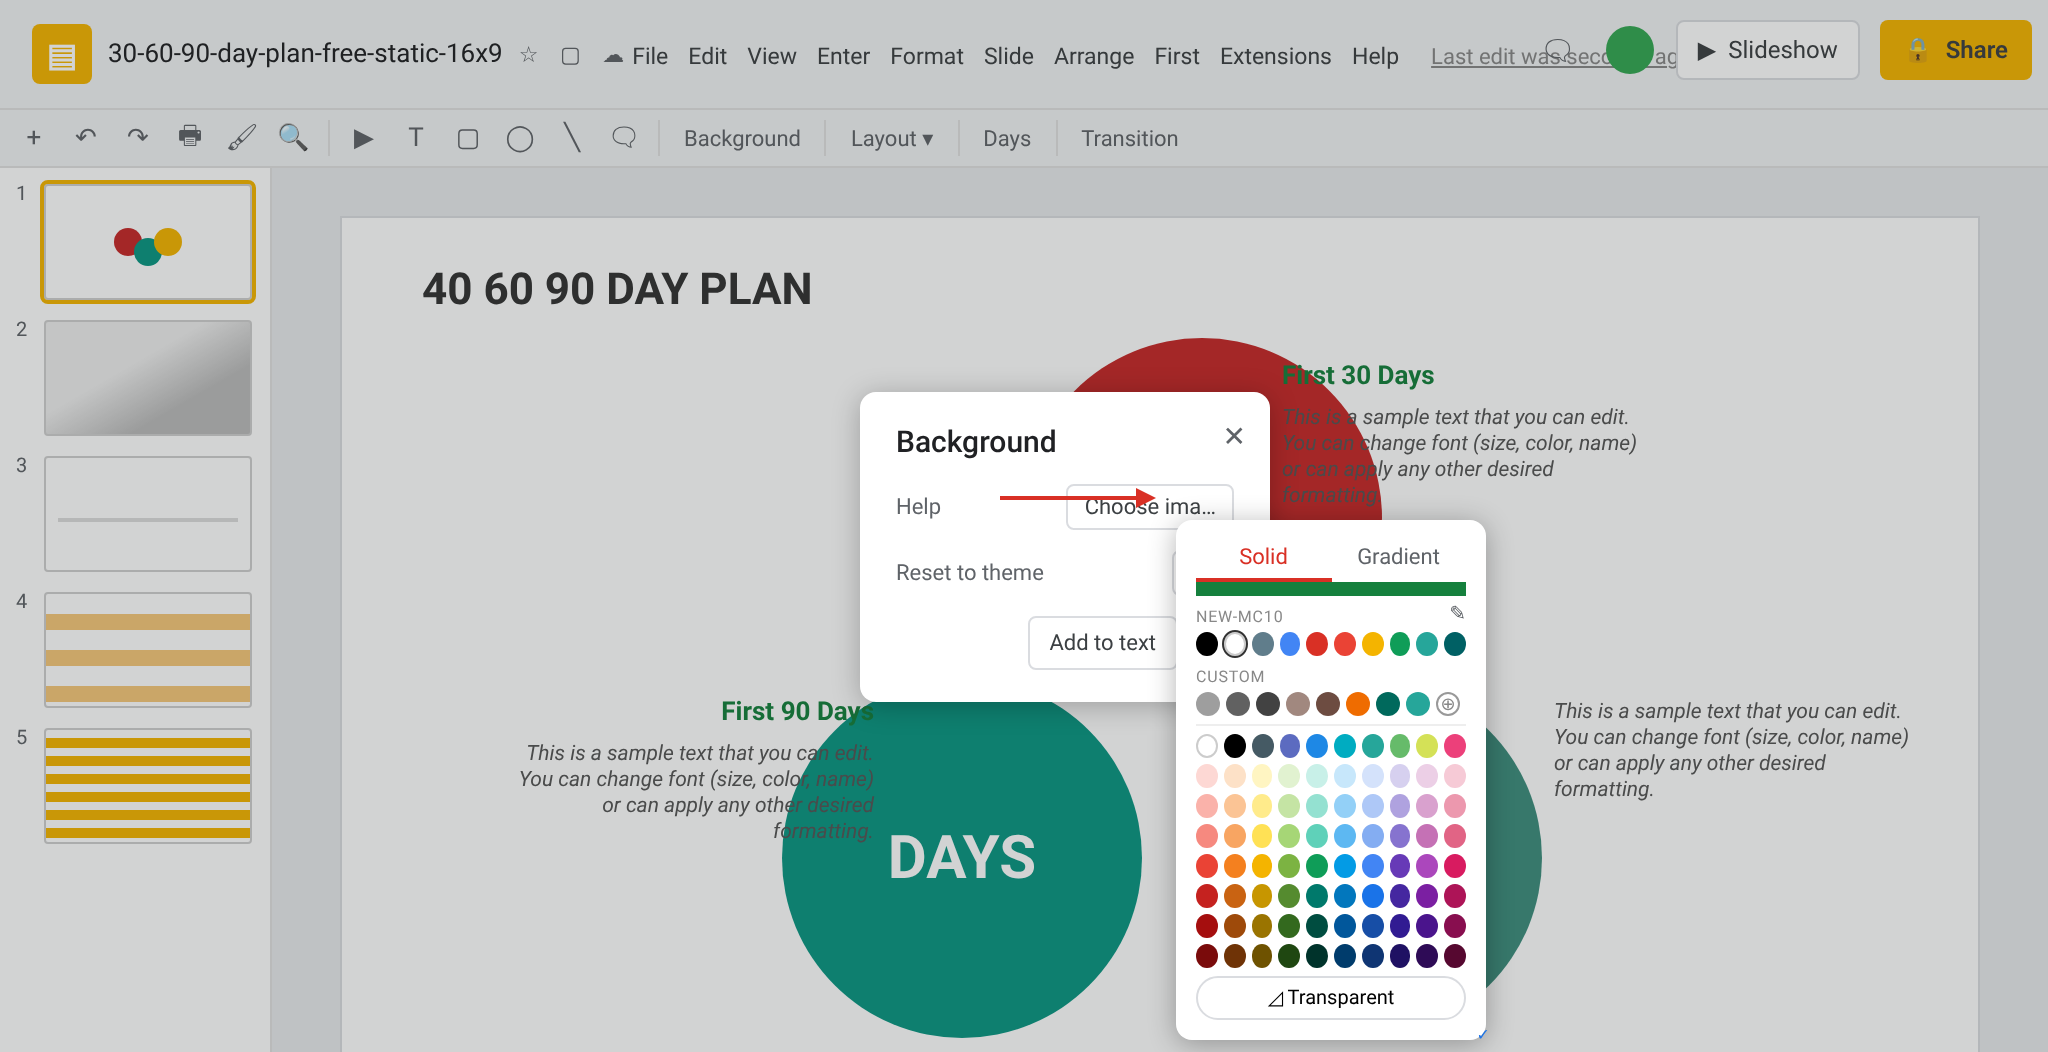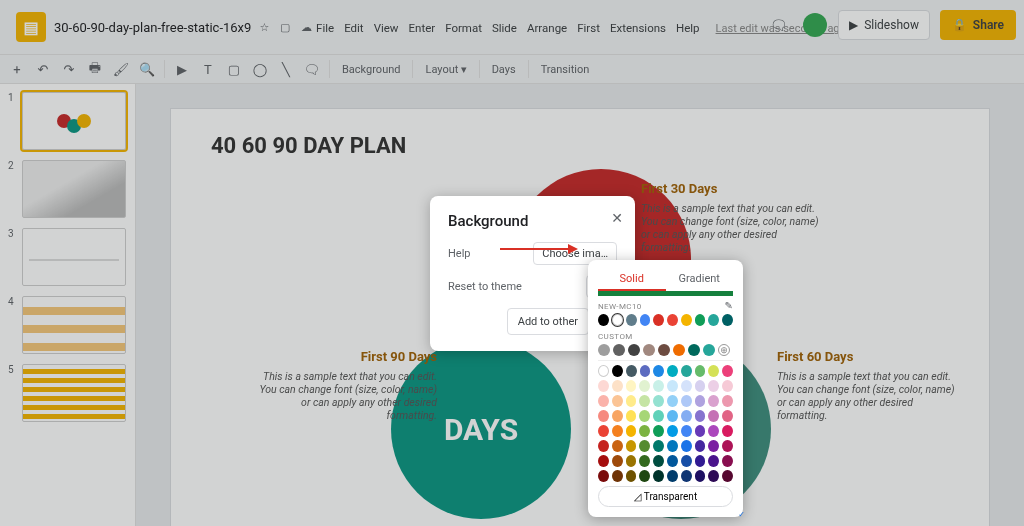--- a/index.html
+++ b/index.html
@@ -32,40 +32,40 @@
   .thumb.sel { outline:2px solid #f4b400;}
   .canvas-wrap { flex:1; background:#e8eaed; display:flex; justify-content:center; align-items:flex-start; padding:8px 14px; position:relative;}
   .slide { width:820px; height:426px; background:#fff; border:1px solid #dadce0; margin-top:16px; position:relative; padding:24px 40px;}
   .slide h2 { font-size:22px; font-weight:700; color:#333; }
   .slide .sub { font-size:14px; color:#555; margin-top:4px;}
   .circle { position:absolute; width:180px;height:180px;border-radius:50%;display:flex;align-items:center;justify-content:center;color:#fff;font-size:30px;font-weight:700;}
   .c30 { background:#c62828; top:60px; left:340px;}
   .c60 { background:#3e8e7e; top:230px; left:420px;}
   .c90 { background:#0b9683; top:230px; left:220px;}
   .sec { position:absolute; width:180px; font-size:10.5px; color:#555;}
-  .sec h4 { font-size:13px; color:#a16207; margin-bottom:6px;}
+  .sec h4 { font-size:13px; color:#15803d; margin-bottom:6px;}
   .sec.p30 { left:470px; top:72px;}
   .sec.p60 { right:32px; top:240px; text-align:left;}
   .sec.p90 { left:86px; top:240px; text-align:right;}
   .em { font-style:italic;}
   
   .dialog { position:absolute; width:205px; background:#fff; border-radius:8px; box-shadow:0 2px 14px rgba(0,0,0,.25); padding:16px 18px; left:430px; top:196px; z-index:20;}
   .dialog h3 { font-size:15px; font-weight:500; color:#202124; margin-bottom:12px;}
   .dlg-close { position:absolute; right:12px; top:14px; font-size:14px; color:#5f6368;}
   .dlg-row { display:flex; justify-content:space-between; align-items:center; font-size:11px; color:#5f6368; margin:10px 0;}
   .dlg-ctrl { border:1px solid #dadce0; border-radius:4px; font-size:11px; padding:4px 8px; color:#3c4043;}
   .dlg-footer { display:flex; justify-content:flex-end; gap:8px; margin-top:10px;}
   .dlg-add { border:1px solid #dadce0; border-radius:4px; padding:6px 10px; font-size:11px; color:#3c4043;}
   .dlg-done { background:#f4b400; border-radius:4px; padding:6px 10px; font-size:11px; color:#3c4043; font-weight:600; width:14px; overflow:hidden;}
   .arrow { position:absolute; left:500px; top:248px; z-index:25;}
   .arrow-line { width:70px; height:2px; background:#d93025;}
   .arrow-head { width:0;height:0;border-top:5px solid transparent;border-bottom:5px solid transparent;border-left:10px solid #d93025;position:absolute;right:-8px;top:-4px;}
   
   .pop { position:absolute; left:588px; top:260px; width:155px; background:#fff; border-radius:8px; box-shadow:0 2px 14px rgba(0,0,0,.3); z-index:30; padding:8px 10px 10px;}
-  .tabs { display:flex; font-size:11px; color:#5f6368; border-bottom:5px solid #15803d;}
+  .tabs { display:flex; font-size:11px; color:#5f6368; border-bottom:7px solid #15803d;}
   .tab { flex:1; text-align:center; padding:4px 0; }
   .tab.act { color:#d93025; border-bottom:2px solid #d93025;}
   .sect-lbl { font-size:8px; color:#888; letter-spacing:.4px; margin:6px 0 3px;}
   .sw-row { display:flex; gap:3px; margin-bottom:3px;}
   .sw { width:12px;height:12px;border-radius:50%;}
   .sw.add { border:1px solid #999; color:#888; font-size:9px; display:flex;align-items:center;justify-content:center; background:#fff;}
   .sw.sel { outline:1px solid #333;}
   .transp { margin-top:4px; border:1px solid #dadce0; border-radius:14px; font-size:10px; text-align:center; padding:4px 0;}
   
   .dim { position:fixed; inset:0; background:rgba(32,33,36,.20); z-index:10;}
@@ -173,21 +173,20 @@
         </div>
       <div class="circle c60"></div>
       <div class="circle c90">
           <span>DAYS</span>
         </div>
       <div class="sec p30">
         <h4>First 30 Days</h4>
           <p class="em">This is a sample text that you can edit. You can change font (size, color, name) or can apply any other desired formatting.</p>
       </div>
       <div class="sec p60">
-        <h4>First 60 Days</h4>
           <p class="em">This is a sample text that you can edit. You can change font (size, color, name) or can apply any other desired formatting.</p>
       </div>
       <div class="sec p90">
         <h4>First 90 Days</h4>
           <p class="em">This is a sample text that you can edit. You can change font (size, color, name) or can apply any other desired formatting.</p>
       </div>
     </div>
   </div>
 </div>
 
@@ -198,21 +197,21 @@
   <div class="dlg-close">✕</div>
   <div class="dlg-row">
     <span>Help</span>
     <span class="dlg-ctrl">Choose ima…</span>
   </div>
   <div class="dlg-row">
     <span>Reset to theme</span>
     <span class="dlg-ctrl">Re</span>
   </div>
   <div class="dlg-footer">
-    <div class="dlg-add">Add to other</div>
+    <div class="dlg-add">Add to text</div>
     <div class="dlg-done">D</div>
   </div>
 </div>
 
 <div class="arrow">
   <div class="arrow-line"></div>
     <div class="arrow-head"></div>
 </div>
 
 <div class="pop">

